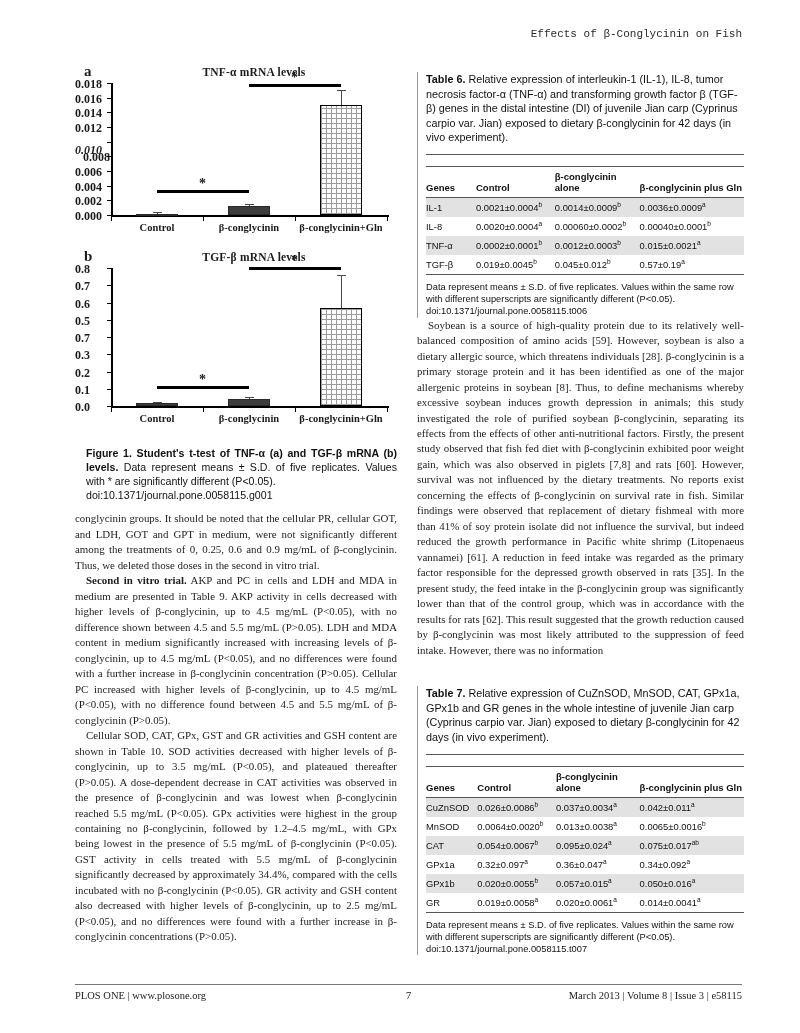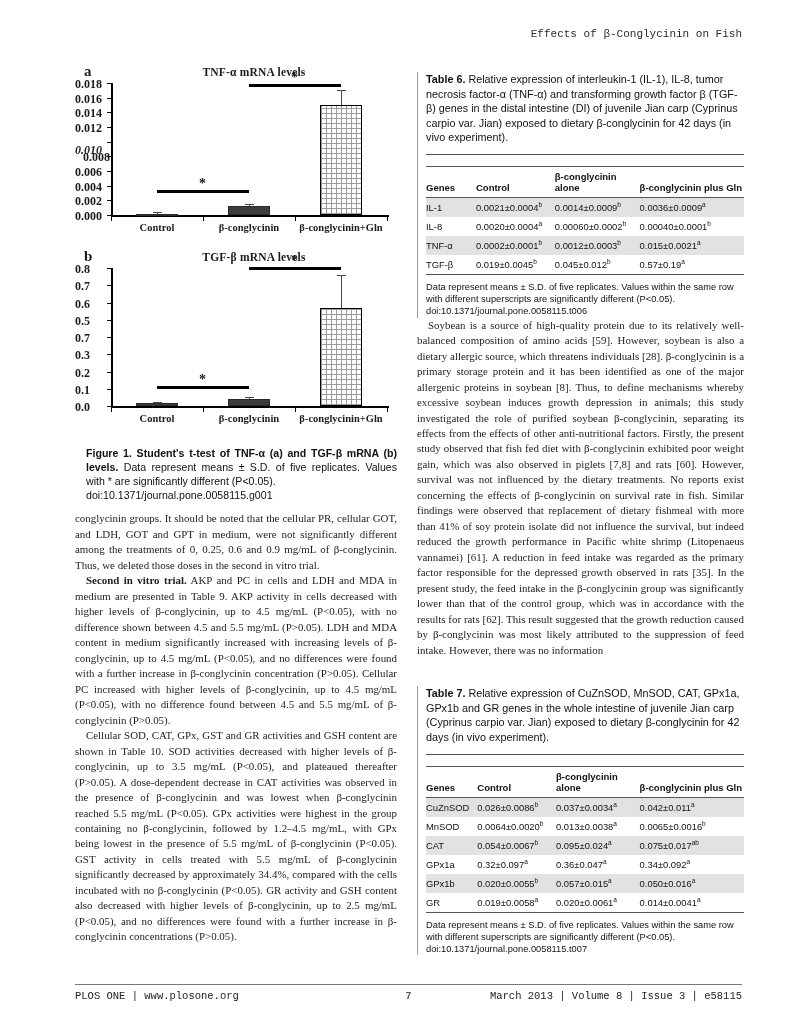--- a/index.html
+++ b/index.html
@@ -56,21 +56,21 @@
   tbody tr:nth-child(odd){background:#e2e2e2;}
   tbody tr:last-child td{border-bottom:1px solid #555;}
   sup{font-size:6.5px;vertical-align:super;line-height:0;}
   .tbl-footnote{font-size:9.3px;line-height:1.32;padding-top:6px;}
 
   .disc-heading{font-family:"Liberation Sans",sans-serif;font-size:14.5px;
         font-weight:bold;margin:17px 0 9px 0;color:#000;}
 
   
   .footer{position:absolute;left:75px;width:667px;top:984px;
-        font-family:Liberation Mono, monospace;font-size:10.5px;color:#222;
+        font-family:Liberation Serif, serif;font-size:10.5px;color:#222;
         border-top:1px solid #777;padding-top:5px;display:flex;align-items:baseline;gap:11px;}
   .footer .f-left{flex:1;text-align:left;}
   .footer .f-center{flex:0 0 auto;}
   .footer .f-right{flex:1;text-align:right;}
 </style>
 </head>
 <body>
 
 <div class="page">
 

